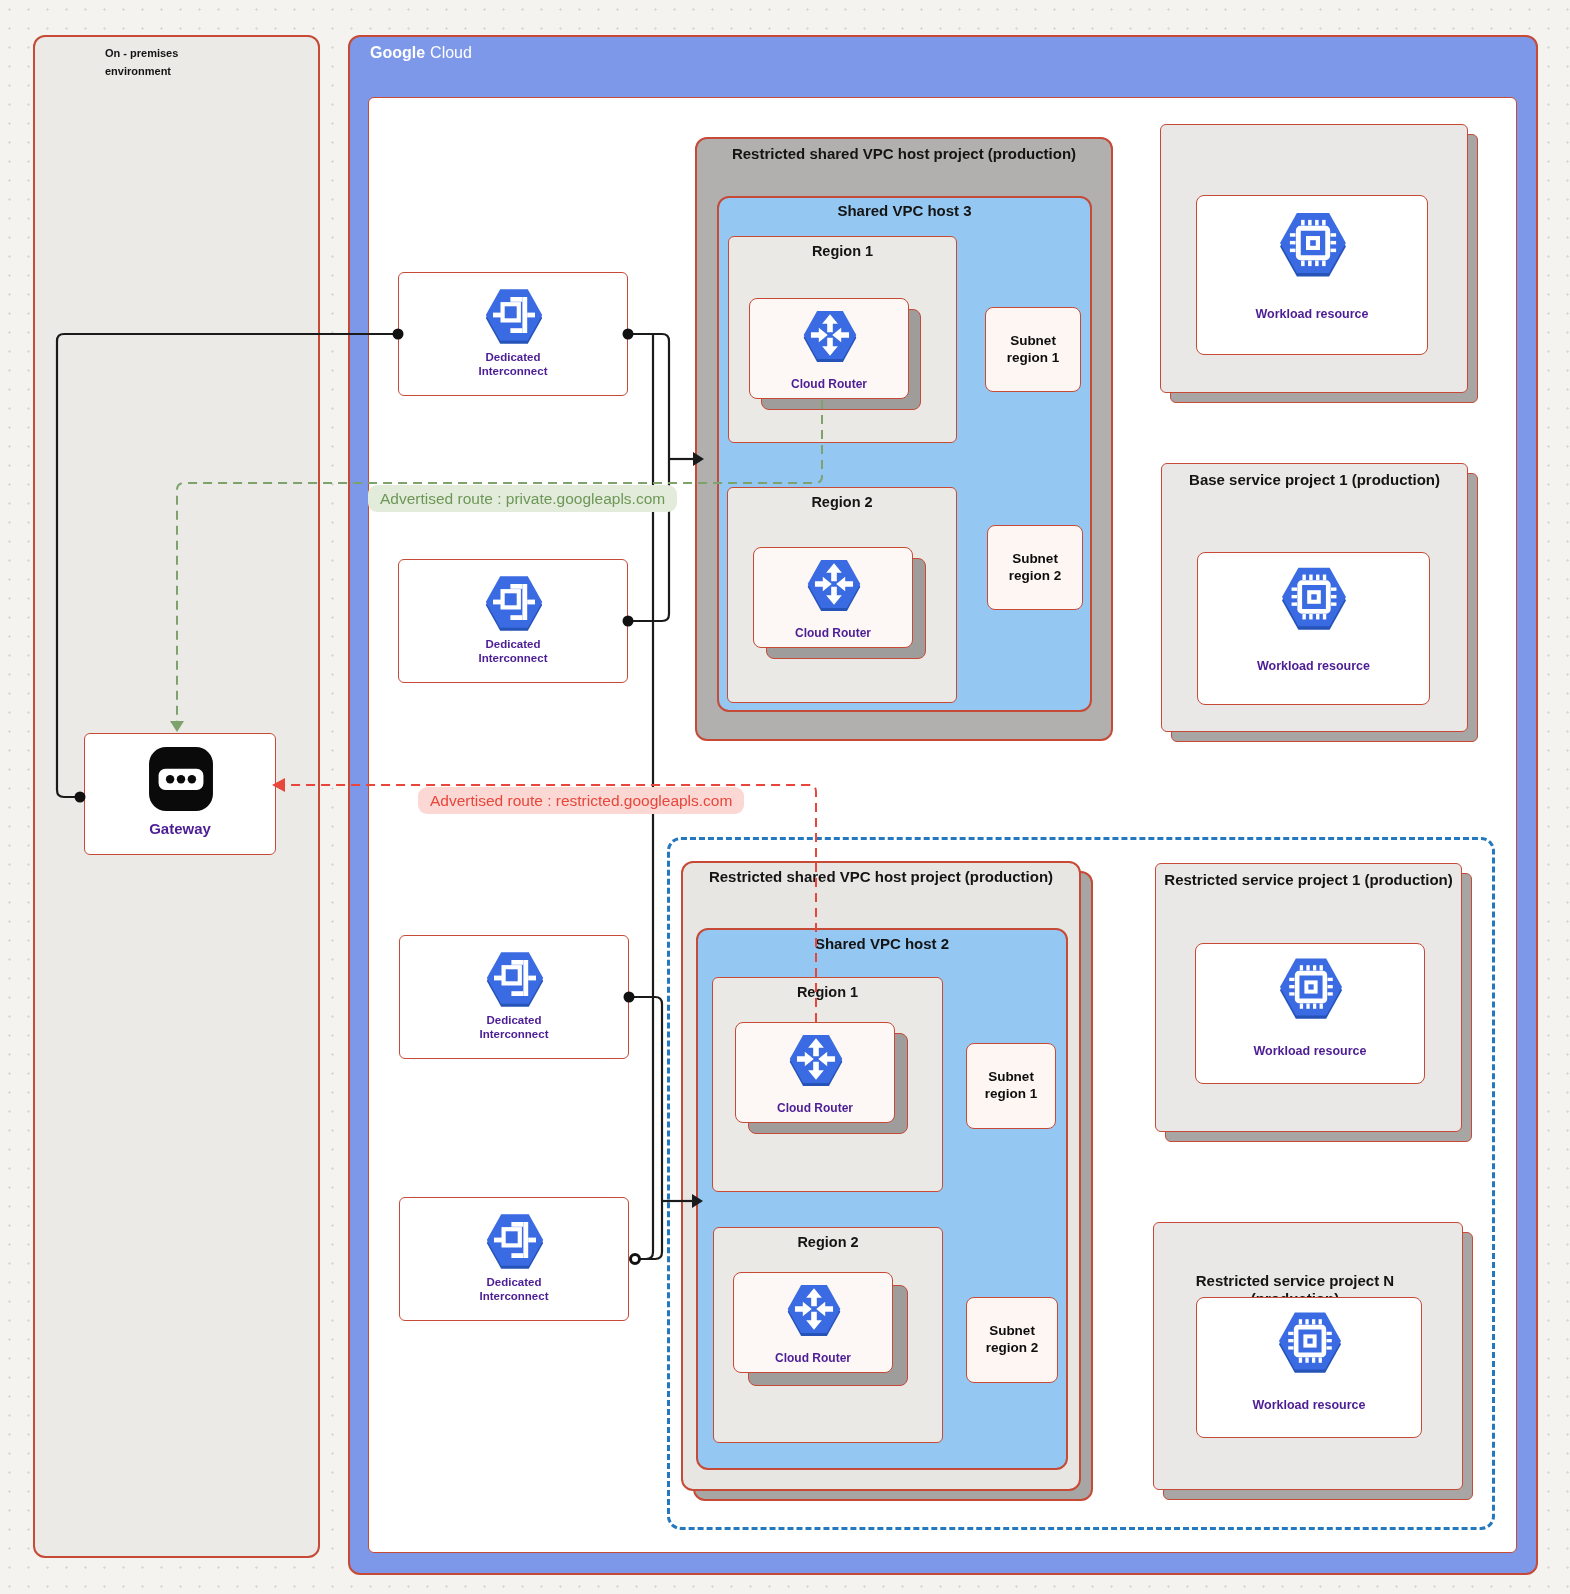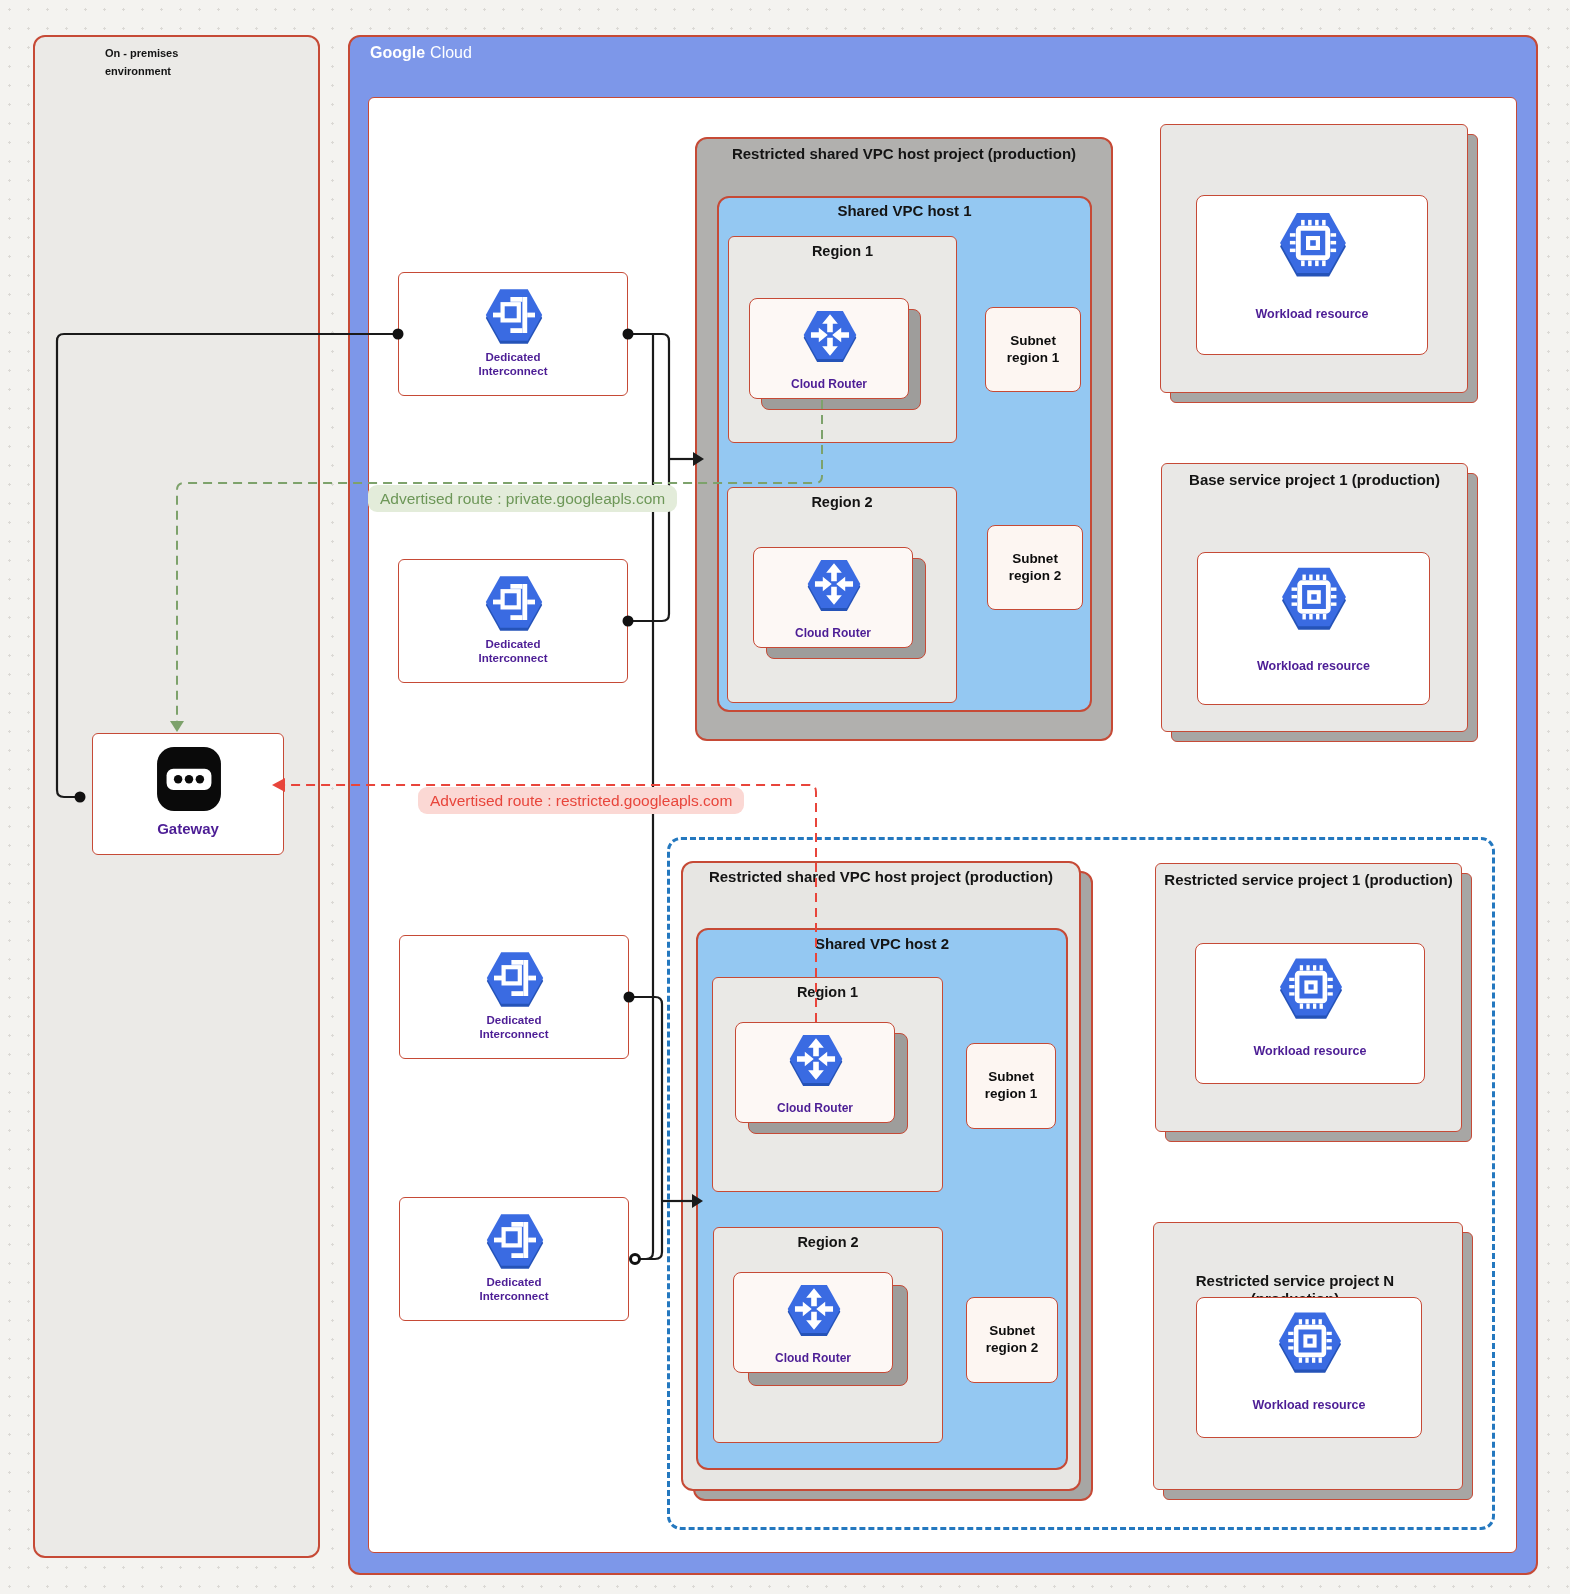--- a/index.html
+++ b/index.html
@@ -103,21 +103,21 @@
   <div class="box bigr" style="left:348px;top:35px;width:1190px;height:1540px;background:var(--gc-blue);"></div>
   <div class="abs" style="left:370px;top:44px;font-size:16px;color:#fff;">
     <span style="font-weight:bold">Google</span><span style="margin-left:5px">Cloud</span>
   </div>
   <div class="box" style="left:368px;top:97px;width:1149px;height:1456px;background:#fff;border-width:1.5px;"></div>
 
   <div class="box bigr" style="left:695px;top:137px;width:418px;height:604px;background:var(--proj-dark);"></div>
   <div class="abs title t15" style="left:695px;top:145px;width:418px;">Restricted shared VPC host project (production)</div>
 
   <div class="box bigr" style="left:717px;top:196px;width:375px;height:516px;background:var(--vpc-blue);"></div>
-  <div class="abs title t15" style="left:717px;top:202px;width:375px;">Shared VPC host 1</div>
+  <div class="abs title t15" style="left:717px;top:202px;width:375px;">Shared VPC host 3</div>
 
   <div class="box" style="left:728px;top:236px;width:229px;height:207px;background:var(--region);"></div>
   <div class="abs title t14" style="left:728px;top:243px;width:229px;">Region 1</div>
   <div class="box" style="left:761px;top:309px;width:160px;height:101px;background:var(--router-shadow);border-radius:8px;"></div>
   <div class="box" style="left:749px;top:298px;width:160px;height:101px;background:var(--card-pink);border-radius:8px;">
     <svg class="ic" viewBox="0 0 100 100" style="left:52px;top:8px;width:56px;height:56px;">
         <use href="#sym-router"></use>
       </svg>
     <div class="cardlbl" style="top:78px;font-size:12px;">Cloud Router</div>
   </div>
@@ -193,21 +193,21 @@
   <div class="box" style="left:399px;top:1197px;width:230px;height:124px;background:var(--card);">
     <svg class="ic" viewBox="0 0 100 100" style="left:82px;top:12px;width:66px;height:60px;">
         <use href="#sym-interconnect"></use>
       </svg>
     <div class="cardlbl" style="top:78px;font-size:11.5px;line-height:13.5px;">
       <div>Dedicated</div>
         <div>Interconnect</div>
     </div>
   </div>
 
-  <div class="box" style="left:92px;top:733px;width:192px;height:122px;background:var(--card);">
+  <div class="box" style="left:84px;top:733px;width:192px;height:122px;background:var(--card);">
     <svg class="ic" viewBox="0 0 100 100" style="left:62px;top:11px;width:68px;height:68px;">
         <use href="#sym-gateway"></use>
       </svg>
     <div class="cardlbl" style="top:86px;font-size:15px;">Gateway</div>
   </div>
 
   <div class="abs" style="left:667px;top:837px;width:828px;height:693px;border:3px dashed var(--dash-blue);border-radius:14px;"></div>
 
   <div class="box bigr" style="left:693px;top:871px;width:400px;height:630px;background:var(--shadow);"></div>
   <div class="box bigr" style="left:681px;top:861px;width:400px;height:630px;background:var(--proj-light);"></div>

